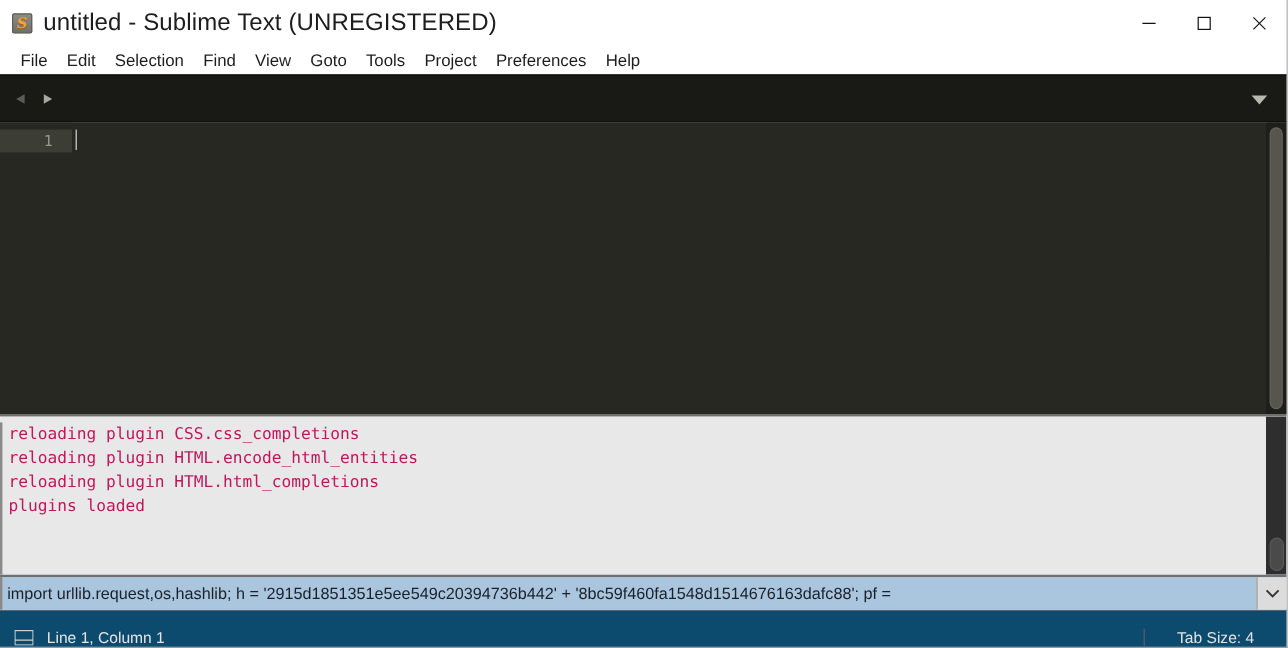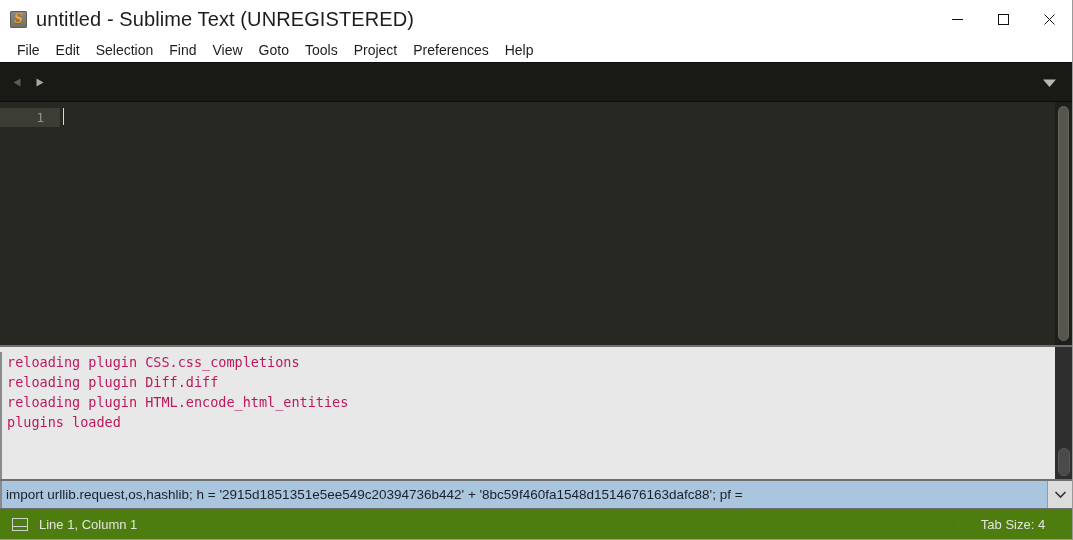--- a/index.html
+++ b/index.html
@@ -288,24 +288,24 @@
     display: flex;
     align-items: center;
     justify-content: center;
     cursor: default;
   }
 
   
   .status-bar {
     flex: 0 0 auto;
     height: 30px;
-    background: #4d7c0f;
+    background: #0c4a6e;
     border-top: 1px solid #6d6d6d;
     display: flex;
-    align-items: center;
+    align-items: flex-end;
     color: #e2e2e2;
     font-size: 13px;
   }
   .status-left {
     display: flex;
     align-items: center;
     padding-left: 12px;
     gap: 11px;
     flex: 1 1 auto;
   }
@@ -397,22 +397,22 @@
     </div>
     <div class="editor-scrollbar">
       <div class="editor-scroll-thumb"></div>
     </div>
   </div>
 
   <div class="console-panel">
     <div class="console-output">
       <div class="console-lines">
         <div class="console-line">reloading plugin CSS.css_completions</div>
-        <div class="console-line">reloading plugin Diff.diff</div>
         <div class="console-line">reloading plugin HTML.encode_html_entities</div>
+        <div class="console-line">reloading plugin HTML.html_completions</div>
         <div class="console-line">plugins loaded</div>
       </div>
       <div class="console-scrollbar">
         <div class="console-scroll-thumb"></div>
       </div>
     </div>
 
     <div class="console-input-row">
       <div class="console-input">
         <span class="console-input-text">import urllib.request,os,hashlib; h = '2915d1851351e5ee549c20394736b442' + '8bc59f460fa1548d1514676163dafc88'; pf = </span>

